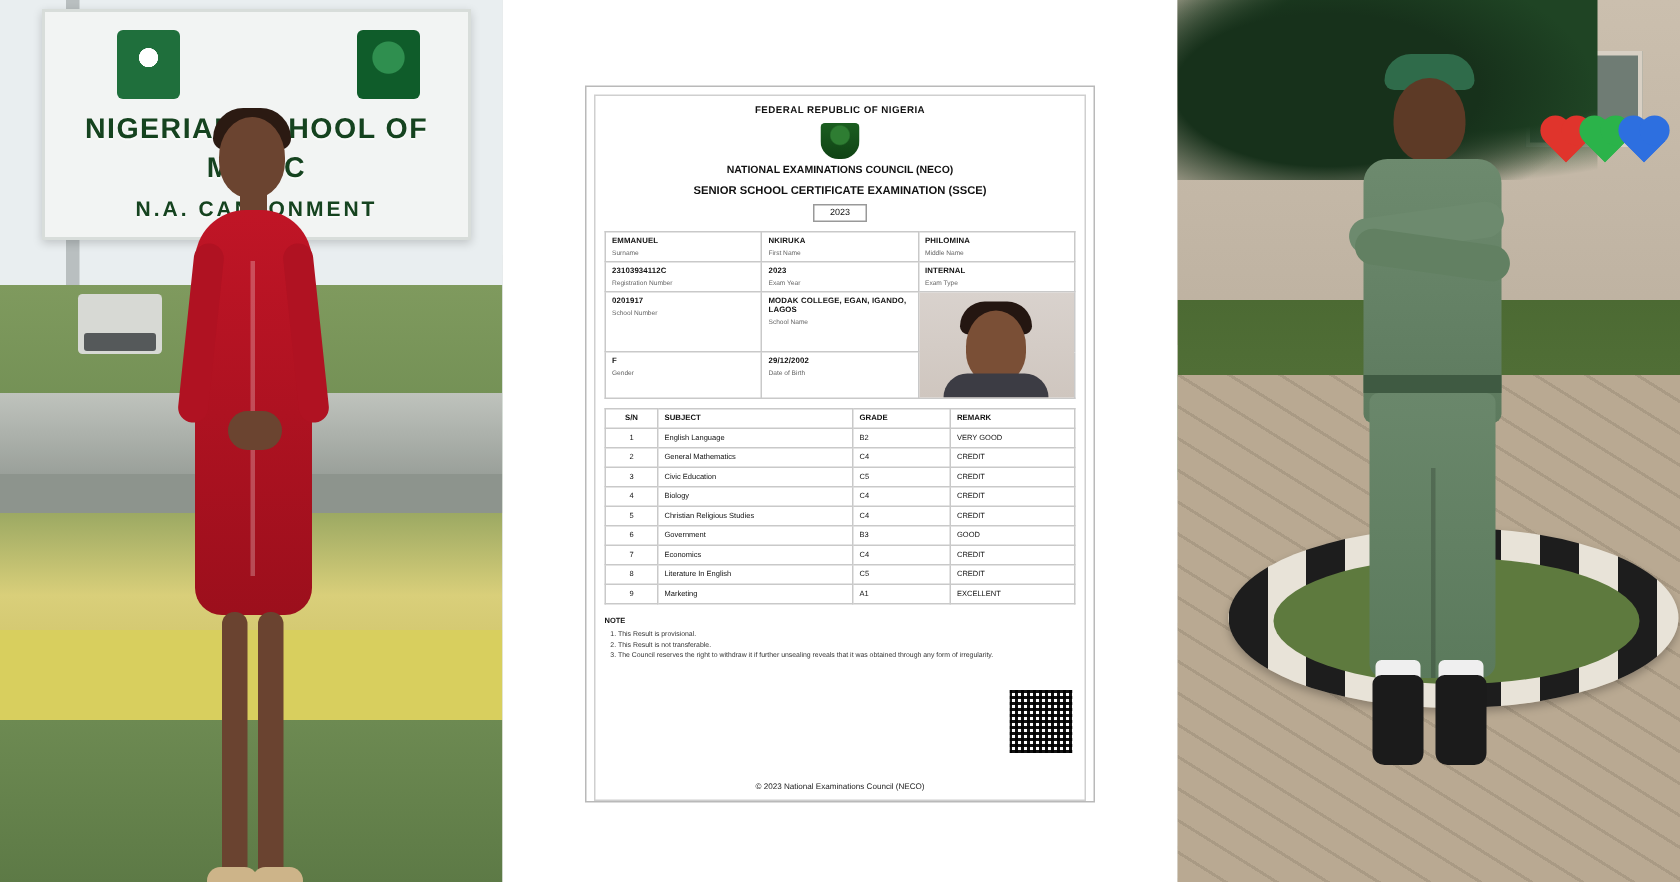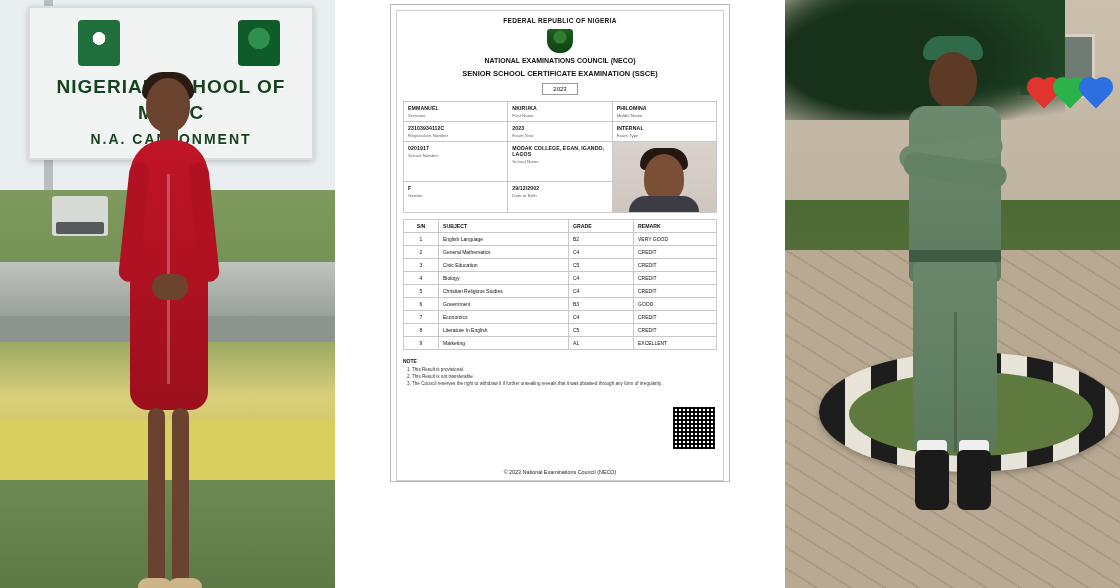--- a/index.html
+++ b/index.html
@@ -32,21 +32,21 @@
   .pl-dress:after{content:"";position:absolute;left:37px;top:34px;width:3px;height:210px;background:rgba(255,255,255,.25);}
   .pl-armL{position:absolute;left:12px;top:84px;width:20px;height:120px;background:#b01222;border-radius:12px;transform:rotate(6deg);}
   .pl-armR{position:absolute;left:82px;top:84px;width:20px;height:120px;background:#b01222;border-radius:12px;transform:rotate(-6deg);}
   .pl-hands{position:absolute;left:40px;top:196px;width:36px;height:26px;background:#6b4430;border-radius:14px;}
   .pl-legL{position:absolute;left:36px;top:330px;width:17px;height:178px;background:#6a4330;border-radius:8px;}
   .pl-legR{position:absolute;left:60px;top:330px;width:17px;height:178px;background:#6a4330;border-radius:8px;}
   .pl-shoeL{position:absolute;left:26px;top:500px;width:34px;height:18px;background:#cdb489;border-radius:10px;}
   .pl-shoeR{position:absolute;left:56px;top:500px;width:34px;height:18px;background:#cdb489;border-radius:10px;}
 
   
-  .cert-wrap{position:relative;width:450px;height:588px;background:#fff;display:flex;align-items:flex-start;justify-content:center;padding-top:4px;box-sizing:border-box;}
+  .cert-wrap{position:relative;width:450px;height:588px;background:#fff;display:flex;align-items:center;justify-content:center;padding-top:4px;box-sizing:border-box;}
   .cert{width:340px;height:478px;border:1px solid #b9b9b9;background:#fff;box-sizing:border-box;padding:5px 5px 0 5px;font-size:5px;color:#111;position:relative;}
   .cert-inner{border:1px solid #cfcfcf;height:100%;box-sizing:border-box;padding:4px 6px;}
   .cert-title{text-align:center;font-size:6.5px;font-weight:bold;letter-spacing:.3px;margin-top:2px;}
   .cert-crest{width:26px;height:24px;margin:5px auto 3px auto;background:
      radial-gradient(circle at 50% 34%, #2e7d32 0 6px, rgba(0,0,0,0) 7px),
      linear-gradient(#1b5e20,#0f4214);
      border-radius:3px 3px 12px 12px;}
   .cert-h2{text-align:center;font-size:7px;font-weight:bold;margin-top:4px;}
   .cert-h3{text-align:center;font-size:7.5px;font-weight:bold;margin-top:5px;}
   .cert-year{margin:5px auto 6px auto;width:34px;border:1px solid #999;text-align:center;font-size:6px;padding:2px 0;}

